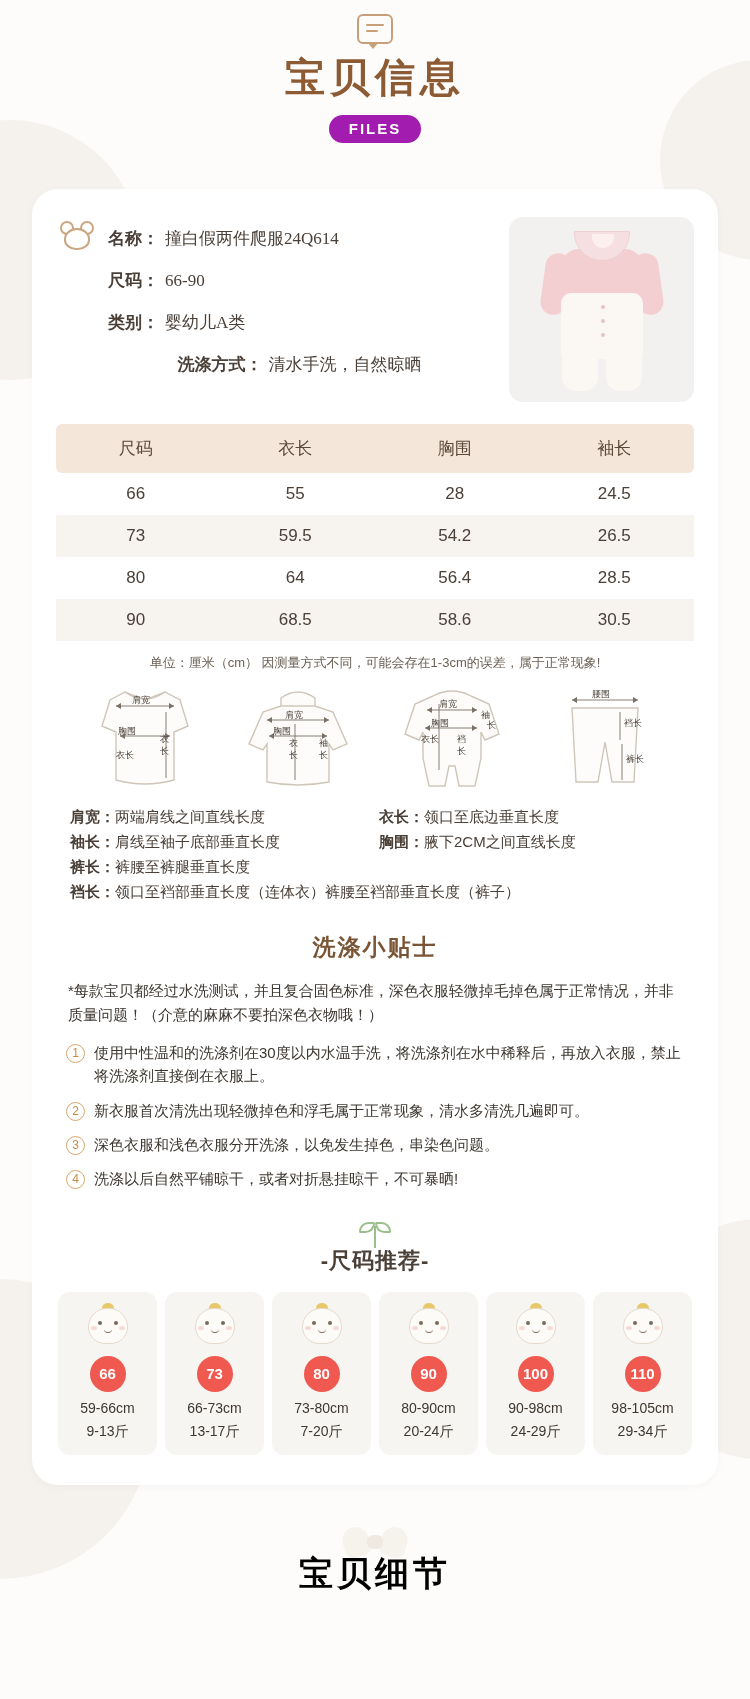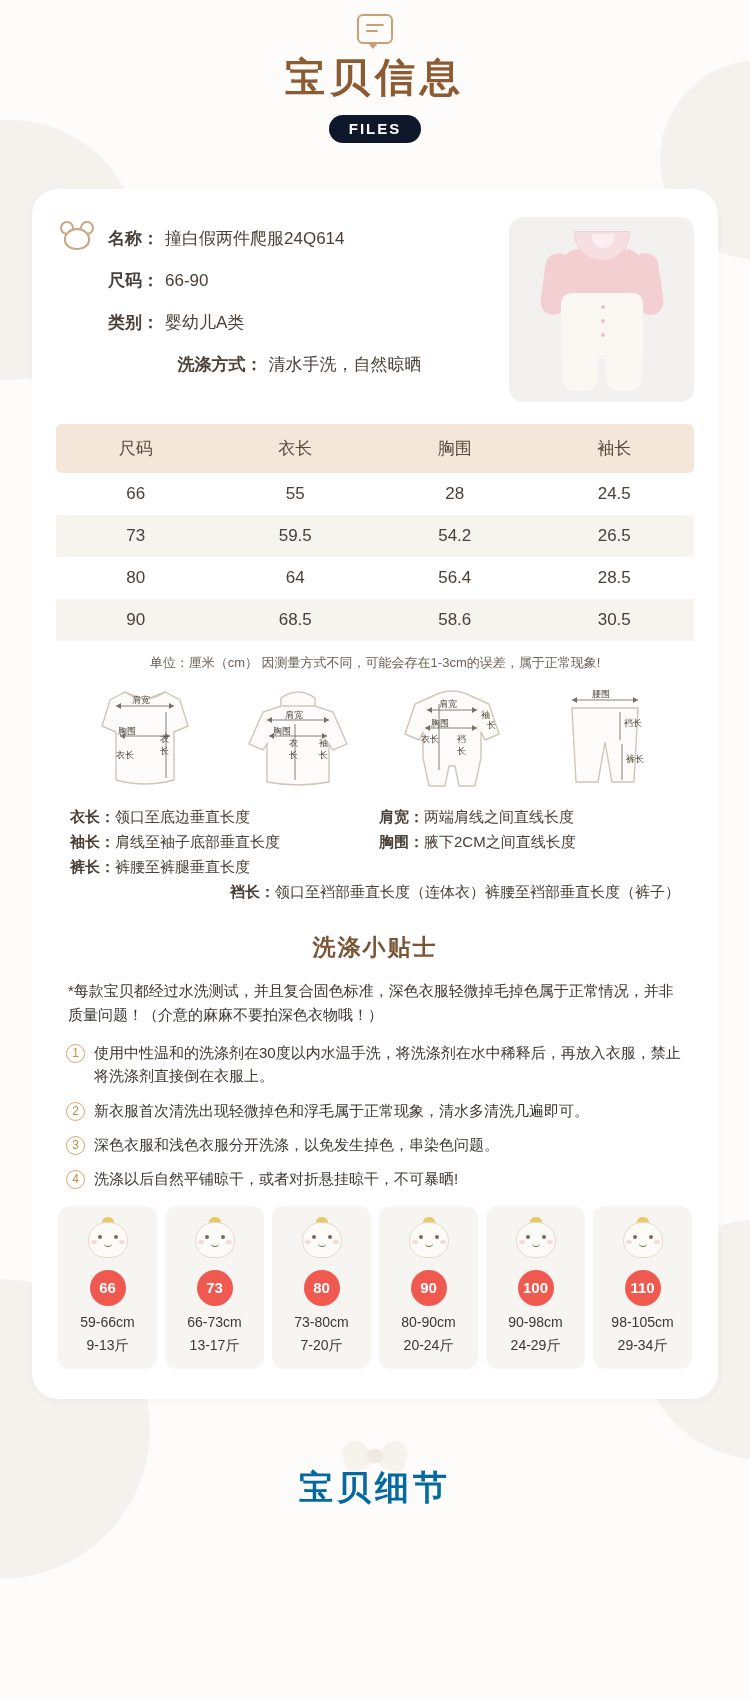--- a/index.html
+++ b/index.html
@@ -69,21 +69,21 @@
   .main-title {
     font-size: 40px;
     letter-spacing: 5px;
     color: #8c5a33;
     font-weight: bold;
     margin: 6px 0 10px 0;
     font-family: "DejaVu Sans", "Liberation Sans", sans-serif;
   }
   .files-pill {
     display: inline-block;
-    background: #0f172a;
+    background: #a21caf;
     color: #ffffff;
     font-size: 15px;
     letter-spacing: 2px;
     padding: 5px 20px 6px 20px;
     border-radius: 14px;
     font-weight: bold;
   }
 
   
   .card {
@@ -91,21 +91,21 @@
     background: #ffffff;
     border-radius: 26px;
     padding: 28px 24px 30px 24px;
     box-shadow: 0 2px 10px rgba(0,0,0,0.03);
   }
 
   .info-row {
     display: flex;
     gap: 18px;
   }
-  .info-left { flex: 1; padding-left: 10px; padding-top: 10px; }
+  .info-left { flex: 1; padding-left: 10px; padding-top: 10px; font-family: Liberation Serif, serif; }
   .info-line {
     display: flex;
     align-items: baseline;
     margin-bottom: 19px;
     font-size: 17px;
   }
   .info-label {
     color: #4a4038;
     font-weight: bold;
     white-space: nowrap;
@@ -229,21 +229,21 @@
 
   
   .measure-grid {
     display: grid;
     grid-template-columns: 1fr 1fr;
     gap: 6px 8px;
     padding: 10px 14px 0 14px;
     font-size: 15px;
     color: #4a4038;
   }
-  .measure-grid .full { grid-column: 1 / span 2; text-align: right; }
+  .measure-grid .full { grid-column: 1 / span 2; }
   .m-key { color: #4a4038; font-weight: bold; }
 
   
   .wash-title-wrap {
     text-align: center;
     margin-top: 30px;
     position: relative;
   }
   .wash-title {
     display: inline-block;
@@ -410,21 +410,21 @@
   .bow .side.l { left: 0; transform: rotate(-16deg); }
   .bow .side.r { right: 0; transform: rotate(16deg); }
   .bow .knot {
     position: absolute; left: 24px; top: 10px;
     width: 16px; height: 14px;
     background: #efe9e1; border-radius: 6px;
   }
   .footer-title {
     font-size: 34px;
     font-weight: bold;
-    color: #0369a1;
+    color: #000000;
     letter-spacing: 4px;
     font-family: "DejaVu Sans", "Liberation Sans", sans-serif;
   }
   .diag-label { font-size: 9px; fill: #4a4038; }
 </style>
 </head>
 <body>
 
 <div class="page">
   <div class="bg-blob blob-a"></div>
@@ -602,24 +602,24 @@
             <line x1="90" y1="28" x2="90" y2="56" stroke="#7a7066" stroke-width="0.9"></line>
             <text class="diag-label" x="94" y="42">裆长</text>
             <line x1="92" y1="60" x2="92" y2="96" stroke="#7a7066" stroke-width="0.9"></line>
             <text class="diag-label" x="96" y="78">裤长</text>
           </svg>
         </div>
       </div>
 
       <div class="measure-grid">
         <div>
+          <span class="m-key">肩宽：</span><span>两端肩线之间直线长度</span>
+        </div>
+        <div>
           <span class="m-key">衣长：</span><span>领口至底边垂直长度</span>
-        </div>
-        <div>
-          <span class="m-key">肩宽：</span><span>两端肩线之间直线长度</span>
         </div>
         <div>
           <span class="m-key">袖长：</span><span>肩线至袖子底部垂直长度</span>
         </div>
         <div>
           <span class="m-key">胸围：</span><span>腋下2CM之间直线长度</span>
         </div>
         <div>
           <span class="m-key">裤长：</span><span>裤腰至裤腿垂直长度</span>
         </div>
@@ -644,20 +644,28 @@
         <li>
           <span class="num">3</span>
           <span>深色衣服和浅色衣服分开洗涤，以免发生掉色，串染色问题。</span>
         </li>
         <li>
           <span class="num">4</span>
           <span>洗涤以后自然平铺晾干，或者对折悬挂晾干，不可暴晒!</span>
         </li>
       </ul>
 
+      <div class="rec-title-wrap">
+        <div class="sprout">
+          <span class="leaf-l"></span>
+            <span class="leaf-r"></span>
+            <span class="stem"></span>
+        </div>
+        <div class="rec-title">-尺码推荐-</div>
+      </div>
 
       <div class="rec-row">
 
         <div class="rec-card">
           <div class="baby">
             <span class="hair" style="background:#e8c96a;"></span>
             <span class="head"></span>
               <span class="eye l"></span>
               <span class="eye r"></span>
             <span class="cheek l"></span>

